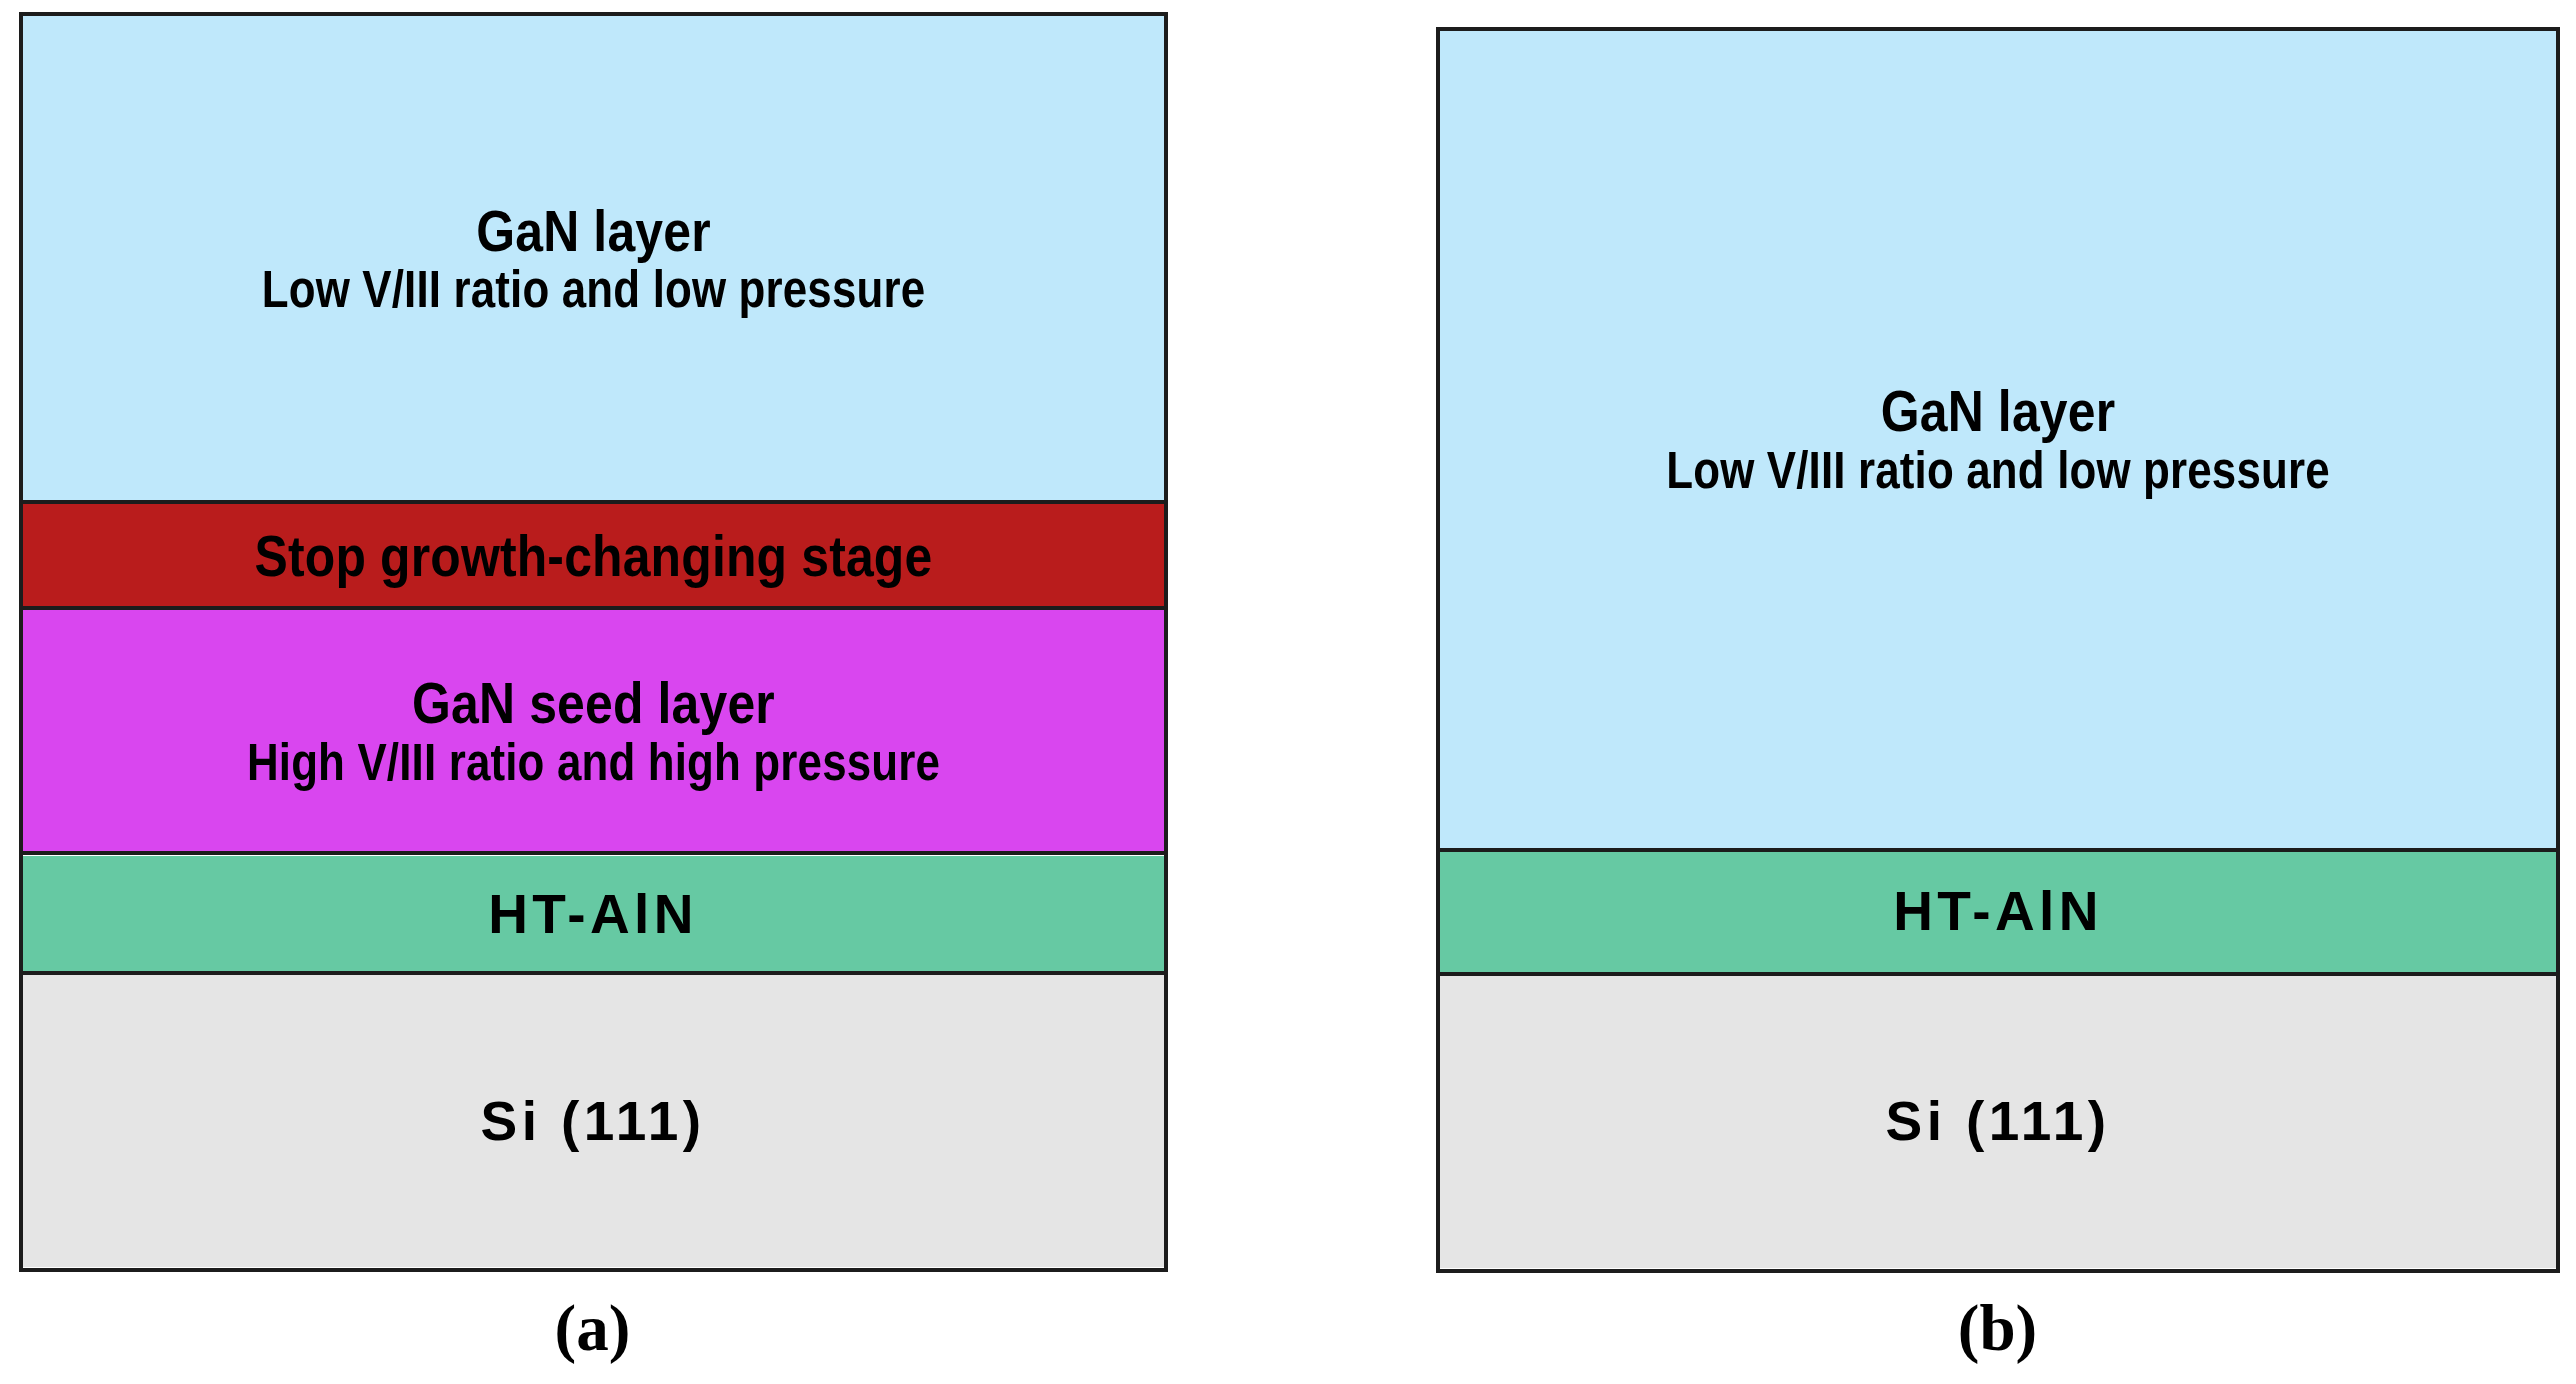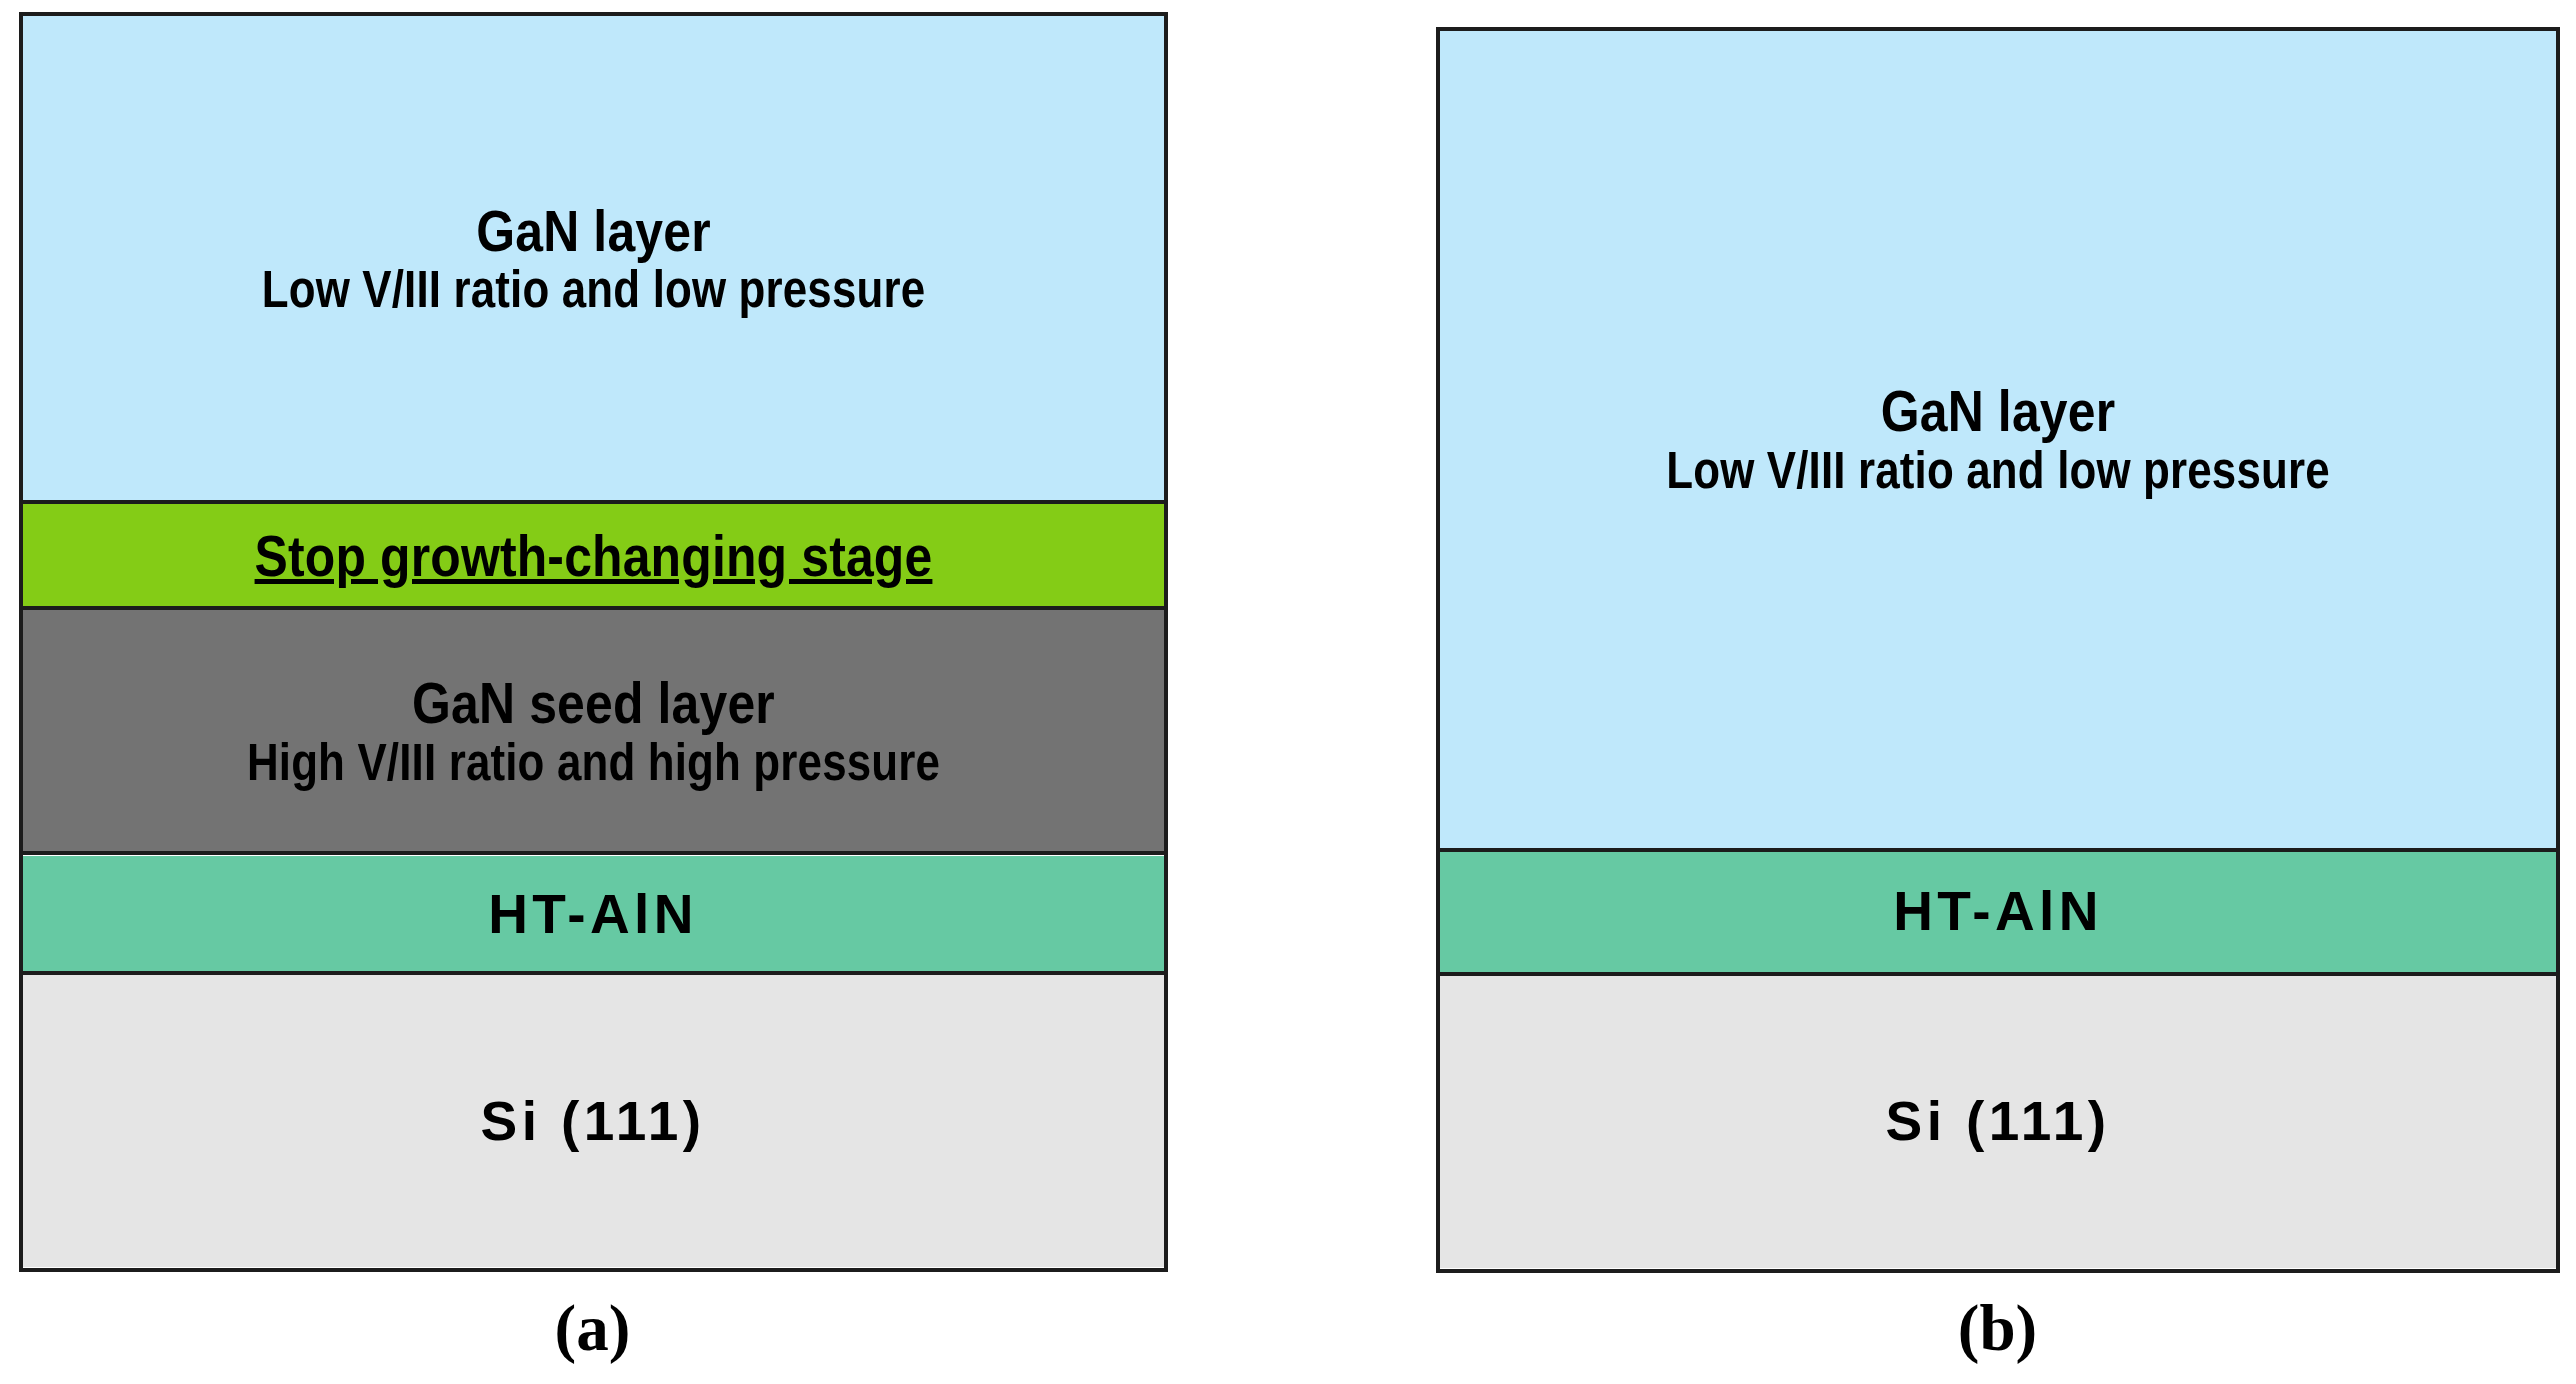--- a/index.html
+++ b/index.html
@@ -103,25 +103,25 @@
 
 <div class="figure">
 
   <div class="panel panel-a">
 
     <div class="layer a-gan" style="background:#BFE8FB;">
       <span class="layer-title">GaN layer</span>
       <span class="layer-sub">Low V/III ratio and low pressure</span>
     </div>
 
-    <div class="layer a-stop" style="background:#84cc16;text-decoration:underline;">
+    <div class="layer a-stop" style="background:#b91c1c;">
       <span class="layer-title">Stop growth-changing stage</span>
     </div>
 
-    <div class="layer a-seed" style="background:#737373;">
+    <div class="layer a-seed" style="background:#d946ef;">
       <span class="layer-title">GaN seed layer</span>
       <span class="layer-sub">High V/III ratio and high pressure</span>
     </div>
 
     <div class="layer a-htaln layer-wide" style="background:#66C9A3;">
       <span class="layer-title">HT-AlN</span>
     </div>
 
     <div class="layer a-si layer-wide last" style="background:#E5E5E5;">
       <span class="layer-title">Si (111)</span>

